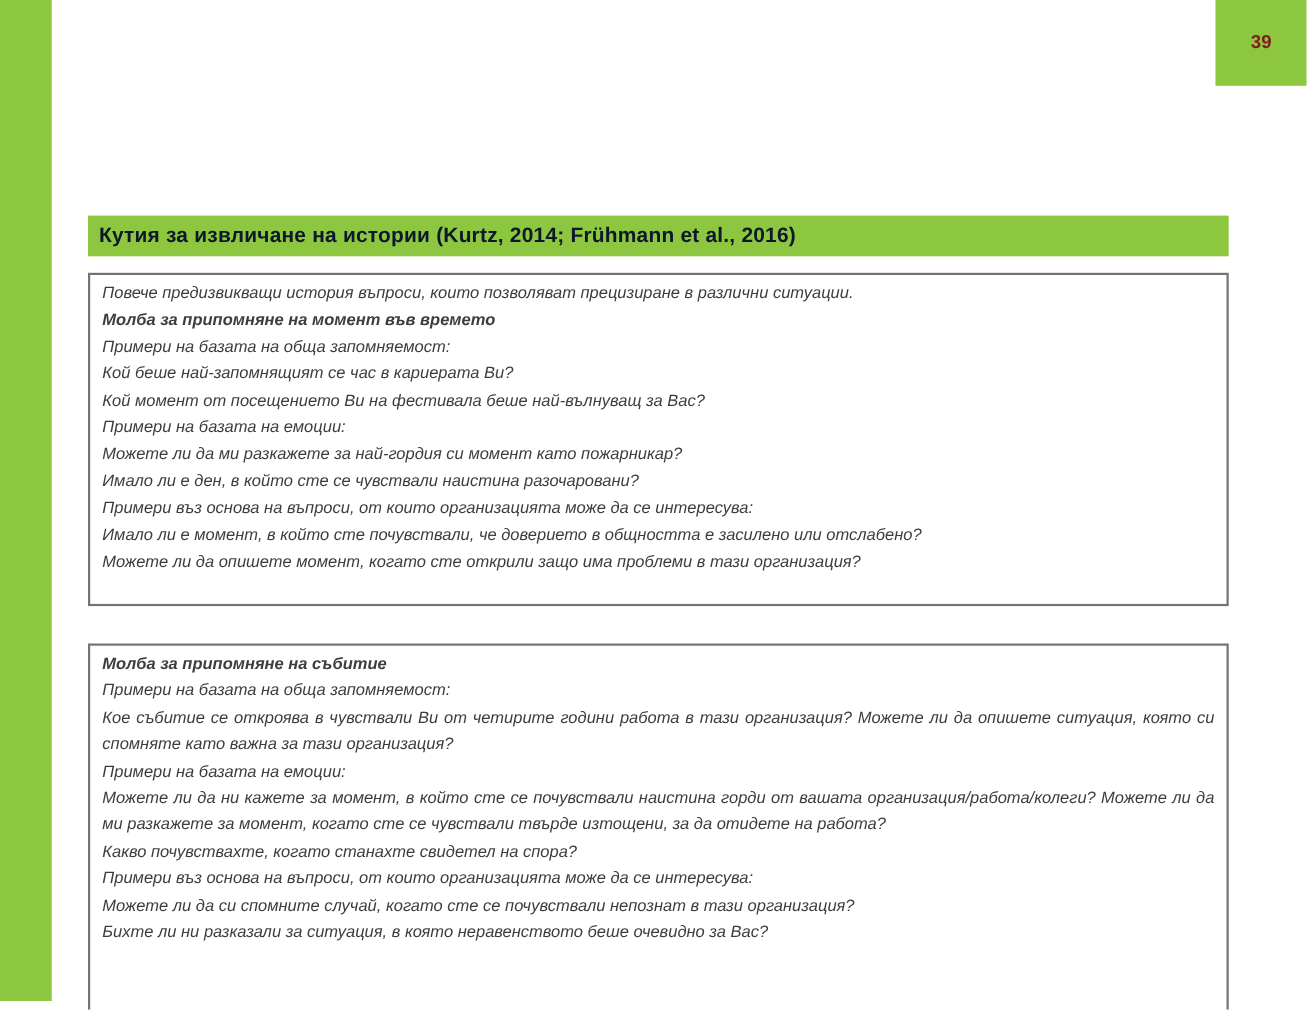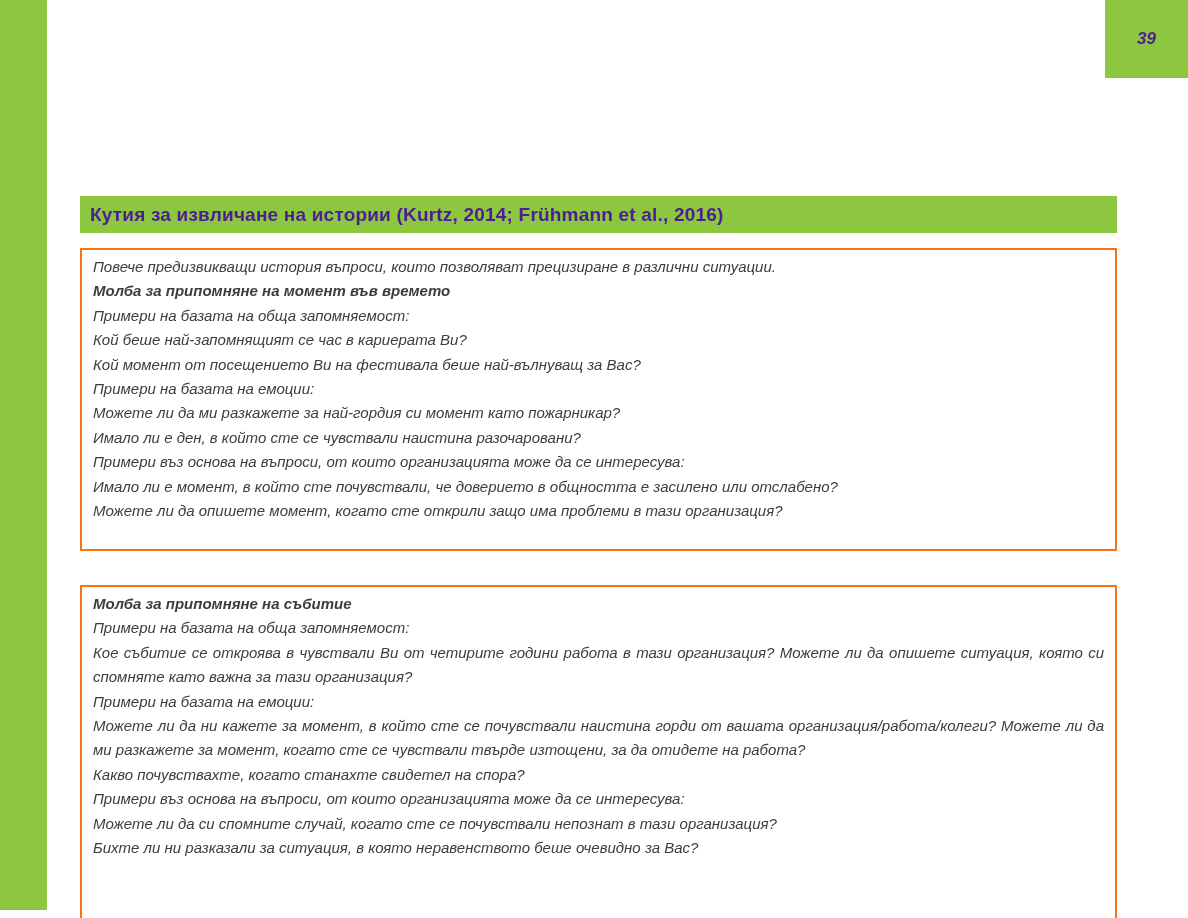--- a/index.html
+++ b/index.html
@@ -24,49 +24,48 @@
   .page-number-box {
     position: absolute;
     left: 1105px; top: 0;
     width: 83px; height: 78px;
     background: #8DC63F;
     display: flex;
     align-items: center;
     justify-content: center;
   }
   .page-number-box span {
-    color: #4c1d95;
+    color: #7f1d1d;
     font-size: 17px;
     font-weight: bold;
-    font-style: italic;
     text-align: right;
   }
 
   .title-bar {
     position: absolute;
     left: 80px; top: 196px;
     width: 1037px; height: 37px;
     background: #8DC63F;
     display: flex;
     align-items: center;
     padding-left: 10px;
   }
   .title-bar span {
-    color: #4c1d95;
+    color: #0f172a;
     font-size: 19px;
     font-weight: bold;
     letter-spacing: 0.2px;
   }
 
   .text-box {
     position: absolute;
     left: 80px;
     width: 1037px;
     background: #ffffff;
-    border: 2px solid #f97316;
+    border: 2px solid #737373;
     padding: 5px 11px 4px 11px;
   }
   .box-1 { top: 248px; height: 303px; }
   .box-2 { top: 585px; height: 352px; }
 
   .line {
     font-style: italic;
     font-size: 15px;
     line-height: 24.4px;
     color: #3D3D3D;

